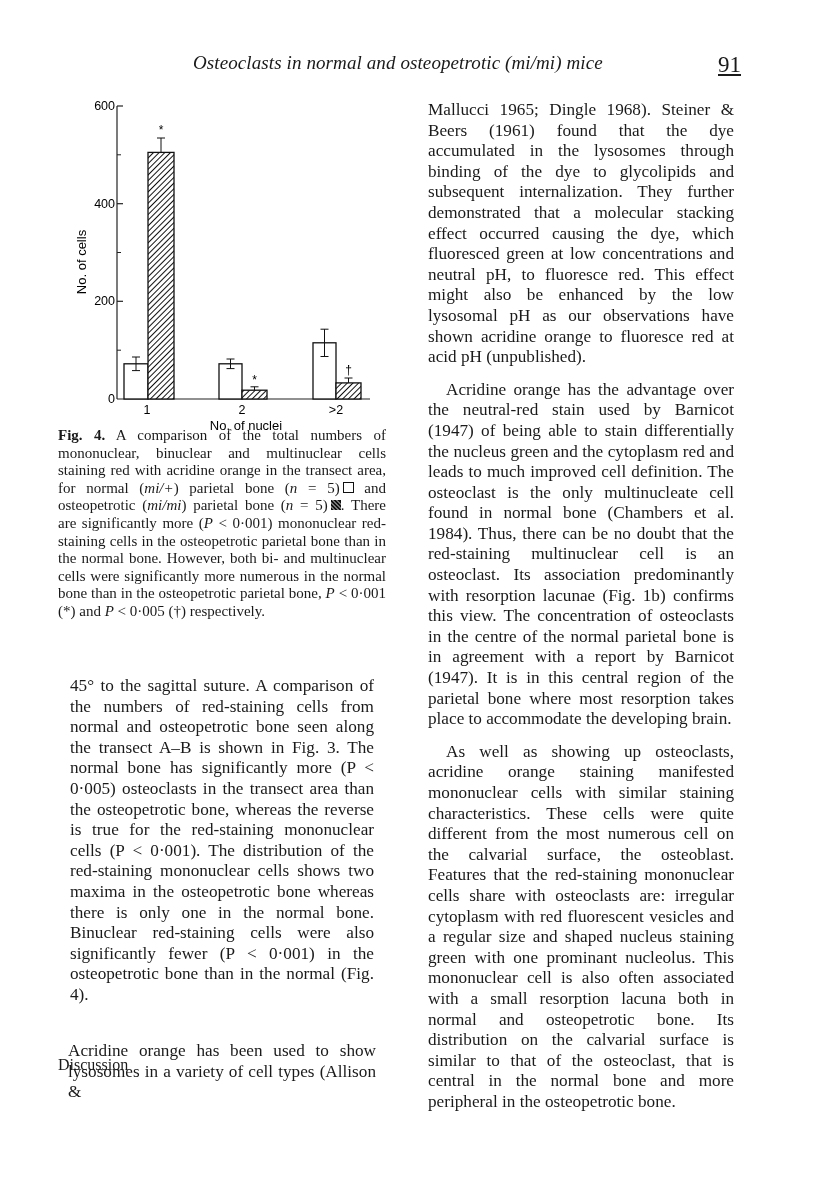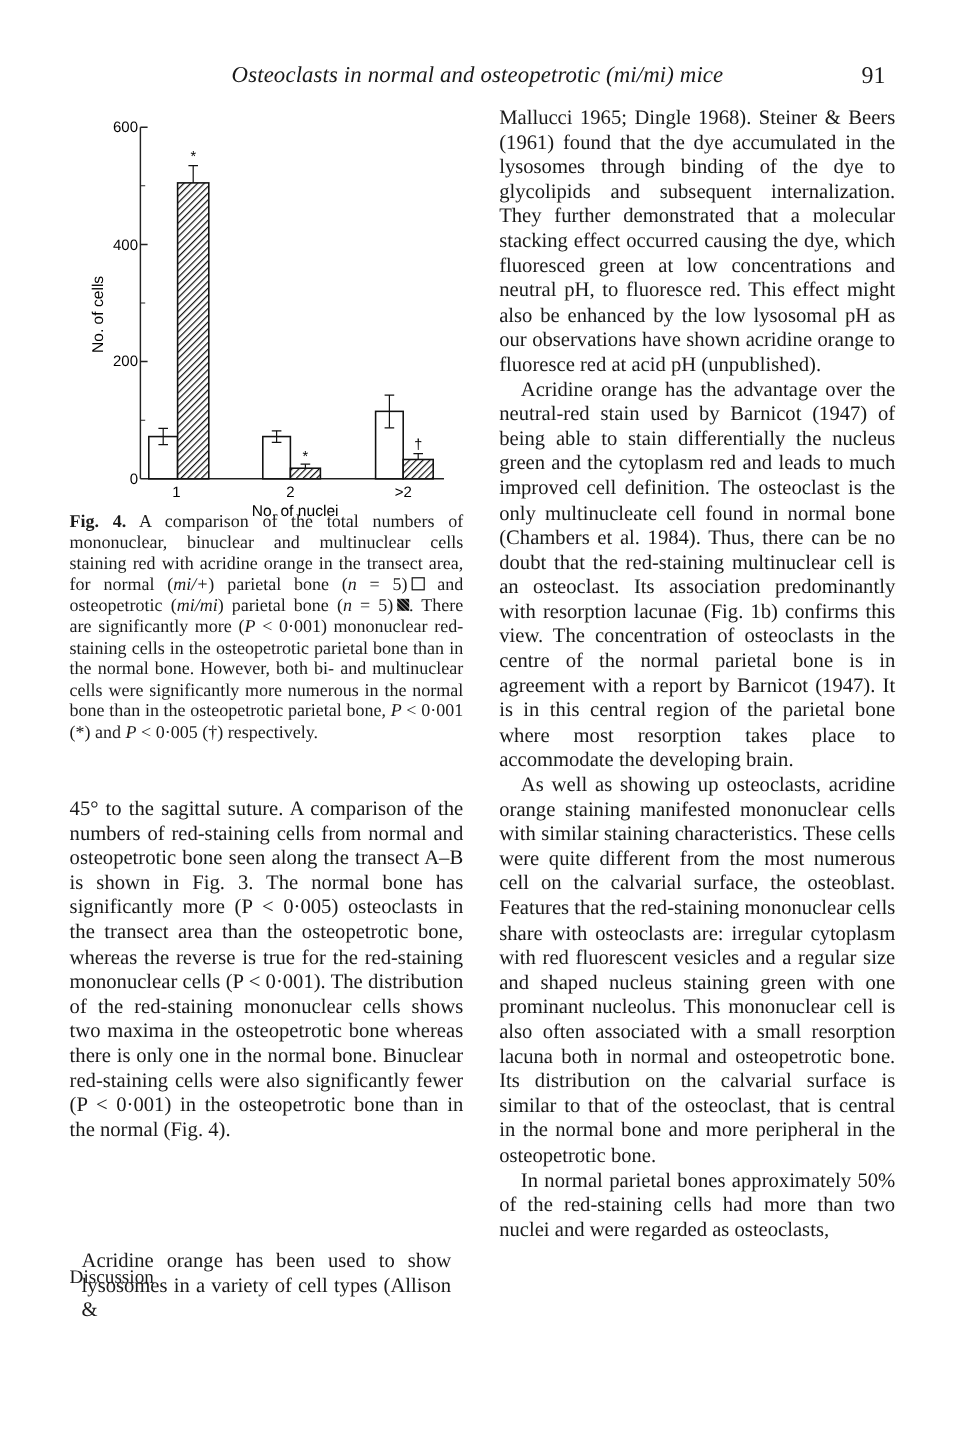--- a/index.html
+++ b/index.html
@@ -1,24 +1,24 @@
 <!DOCTYPE html>
 <html><head>
 <meta charset="utf-8">
 <style>
   html,body{margin:0;padding:0;background:#fff;}
   body{width:816px;height:1202px;position:relative;overflow:hidden;color:#1a1a1a;
        font-family:"DejaVu Serif","Liberation Serif",serif;}
   .running-head{position:absolute;top:52px;left:0;width:700px;height:28px;}
   .rh-title{position:absolute;left:193px;top:0;font-family:"Liberation Serif",serif;font-style:italic;font-size:19px;letter-spacing:0.1px;}
-  .rh-page{position:absolute;left:718px;top:0;font-family:"Liberation Serif",serif;font-size:20px;}
+  .rh-page{position:absolute;left:718px;top:0;font-family:"Liberation Serif",serif;font-size:23px;text-decoration:underline;}
   .col{position:absolute;font-family:"Liberation Serif",serif;font-size:17.2px;line-height:20.6px;text-align:justify;}
   .col-left{left:58px;width:328px;}
   .col-right{left:416px;width:330px;top:88px;}
-  .col p{margin:0;}
+  .col p{margin:12px;}
   .col p.indent{text-indent:18px;}
   .figure{position:absolute;left:58px;top:72px;width:330px;height:360px;}
   .caption{position:absolute;left:58px;top:427px;width:328px;font-family:"Liberation Serif",serif;font-size:15px;line-height:17.6px;text-align:justify;}
   .caption b{font-weight:bold;}
   .body-left{top:664px;}
   .heading{position:absolute;left:58px;top:1056px;font-family:"Liberation Serif",serif;font-weight:normal;font-size:16px;}
   .disc{position:absolute;left:58px;top:1031px;width:328px;font-family:"Liberation Serif",serif;font-size:17.2px;line-height:20.6px;text-align:justify;}
   .sym-open{display:inline-block;width:9px;height:9px;border:1.2px solid #111;vertical-align:0px;margin-left:3px;}
   .sym-hatch{display:inline-block;width:10px;height:10px;background:repeating-linear-gradient(45deg,#111 0 1.5px,#777 1.5px 3px);vertical-align:0px;margin-left:3px;}
   .chart-svg text{font-family:"Liberation Sans",sans-serif;}
@@ -107,14 +107,13 @@
 
 <div class="heading">Discussion</div>
 <div class="disc">
   <p style="margin:10px">Acridine orange has been used to show lysosomes in a variety of cell types (Allison &amp;</p>
 </div>
 
 <div class="col col-right">
   <p>Mallucci 1965; Dingle 1968). Steiner &amp; Beers (1961) found that the dye accumulated in the lysosomes through binding of the dye to glycolipids and subsequent internalization. They further demonstrated that a molecular stacking effect occurred causing the dye, which fluoresced green at low concentrations and neutral pH, to fluoresce red. This effect might also be enhanced by the low lysosomal pH as our observations have shown acridine orange to fluoresce red at acid pH (unpublished).</p>
   <p class="indent">Acridine orange has the advantage over the neutral-red stain used by Barnicot (1947) of being able to stain differentially the nucleus green and the cytoplasm red and leads to much improved cell definition. The osteoclast is the only multinucleate cell found in normal bone (Chambers et al. 1984). Thus, there can be no doubt that the red-staining multinuclear cell is an osteoclast. Its association predominantly with resorption lacunae (Fig. 1b) confirms this view. The concentration of osteoclasts in the centre of the normal parietal bone is in agreement with a report by Barnicot (1947). It is in this central region of the parietal bone where most resorption takes place to accommodate the developing brain.</p>
   <p class="indent">As well as showing up osteoclasts, acridine orange staining manifested mononuclear cells with similar staining characteristics. These cells were quite different from the most numerous cell on the calvarial surface, the osteoblast. Features that the red-staining mononuclear cells share with osteoclasts are: irregular cytoplasm with red fluorescent vesicles and a regular size and shaped nucleus staining green with one prominant nucleolus. This mononuclear cell is also often associated with a small resorption lacuna both in normal and osteopetrotic bone. Its distribution on the calvarial surface is similar to that of the osteoclast, that is central in the normal bone and more peripheral in the osteopetrotic bone.</p>
-  <p class="indent">In normal parietal bones approximately 50% of the red-staining cells had more than two nuclei and were regarded as osteoclasts,</p>
 </div>
 
 </body></html>

